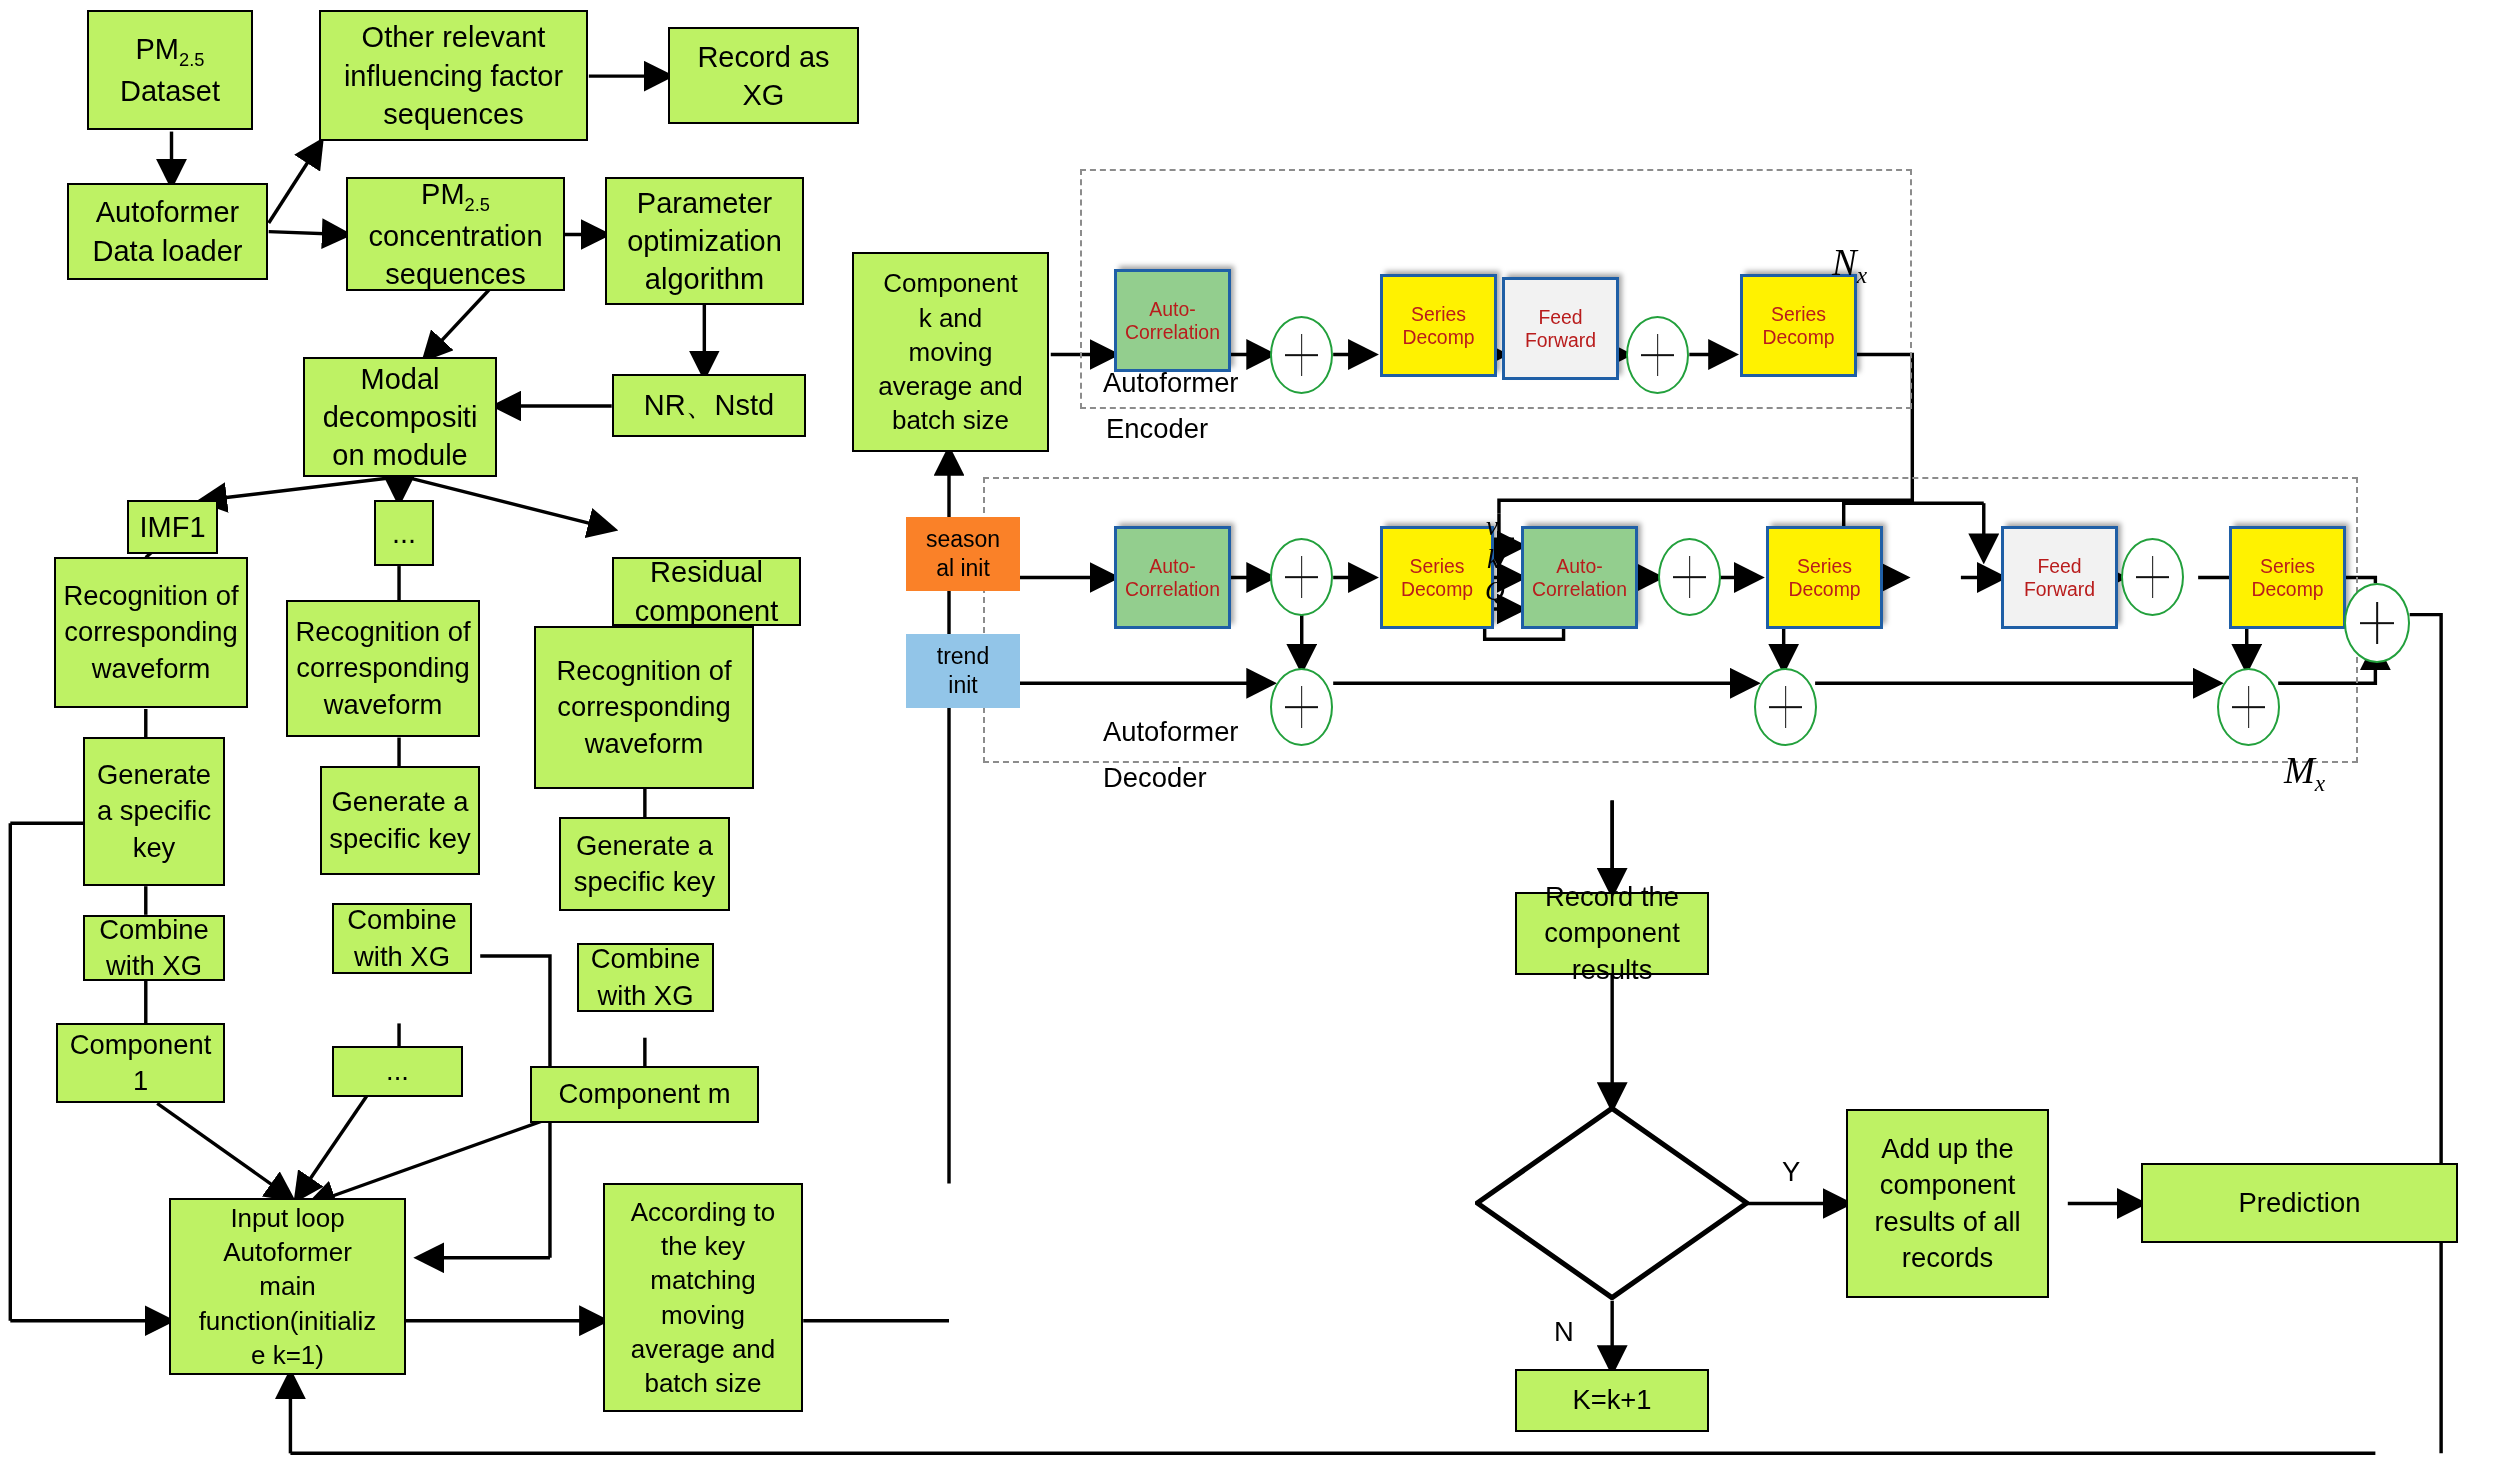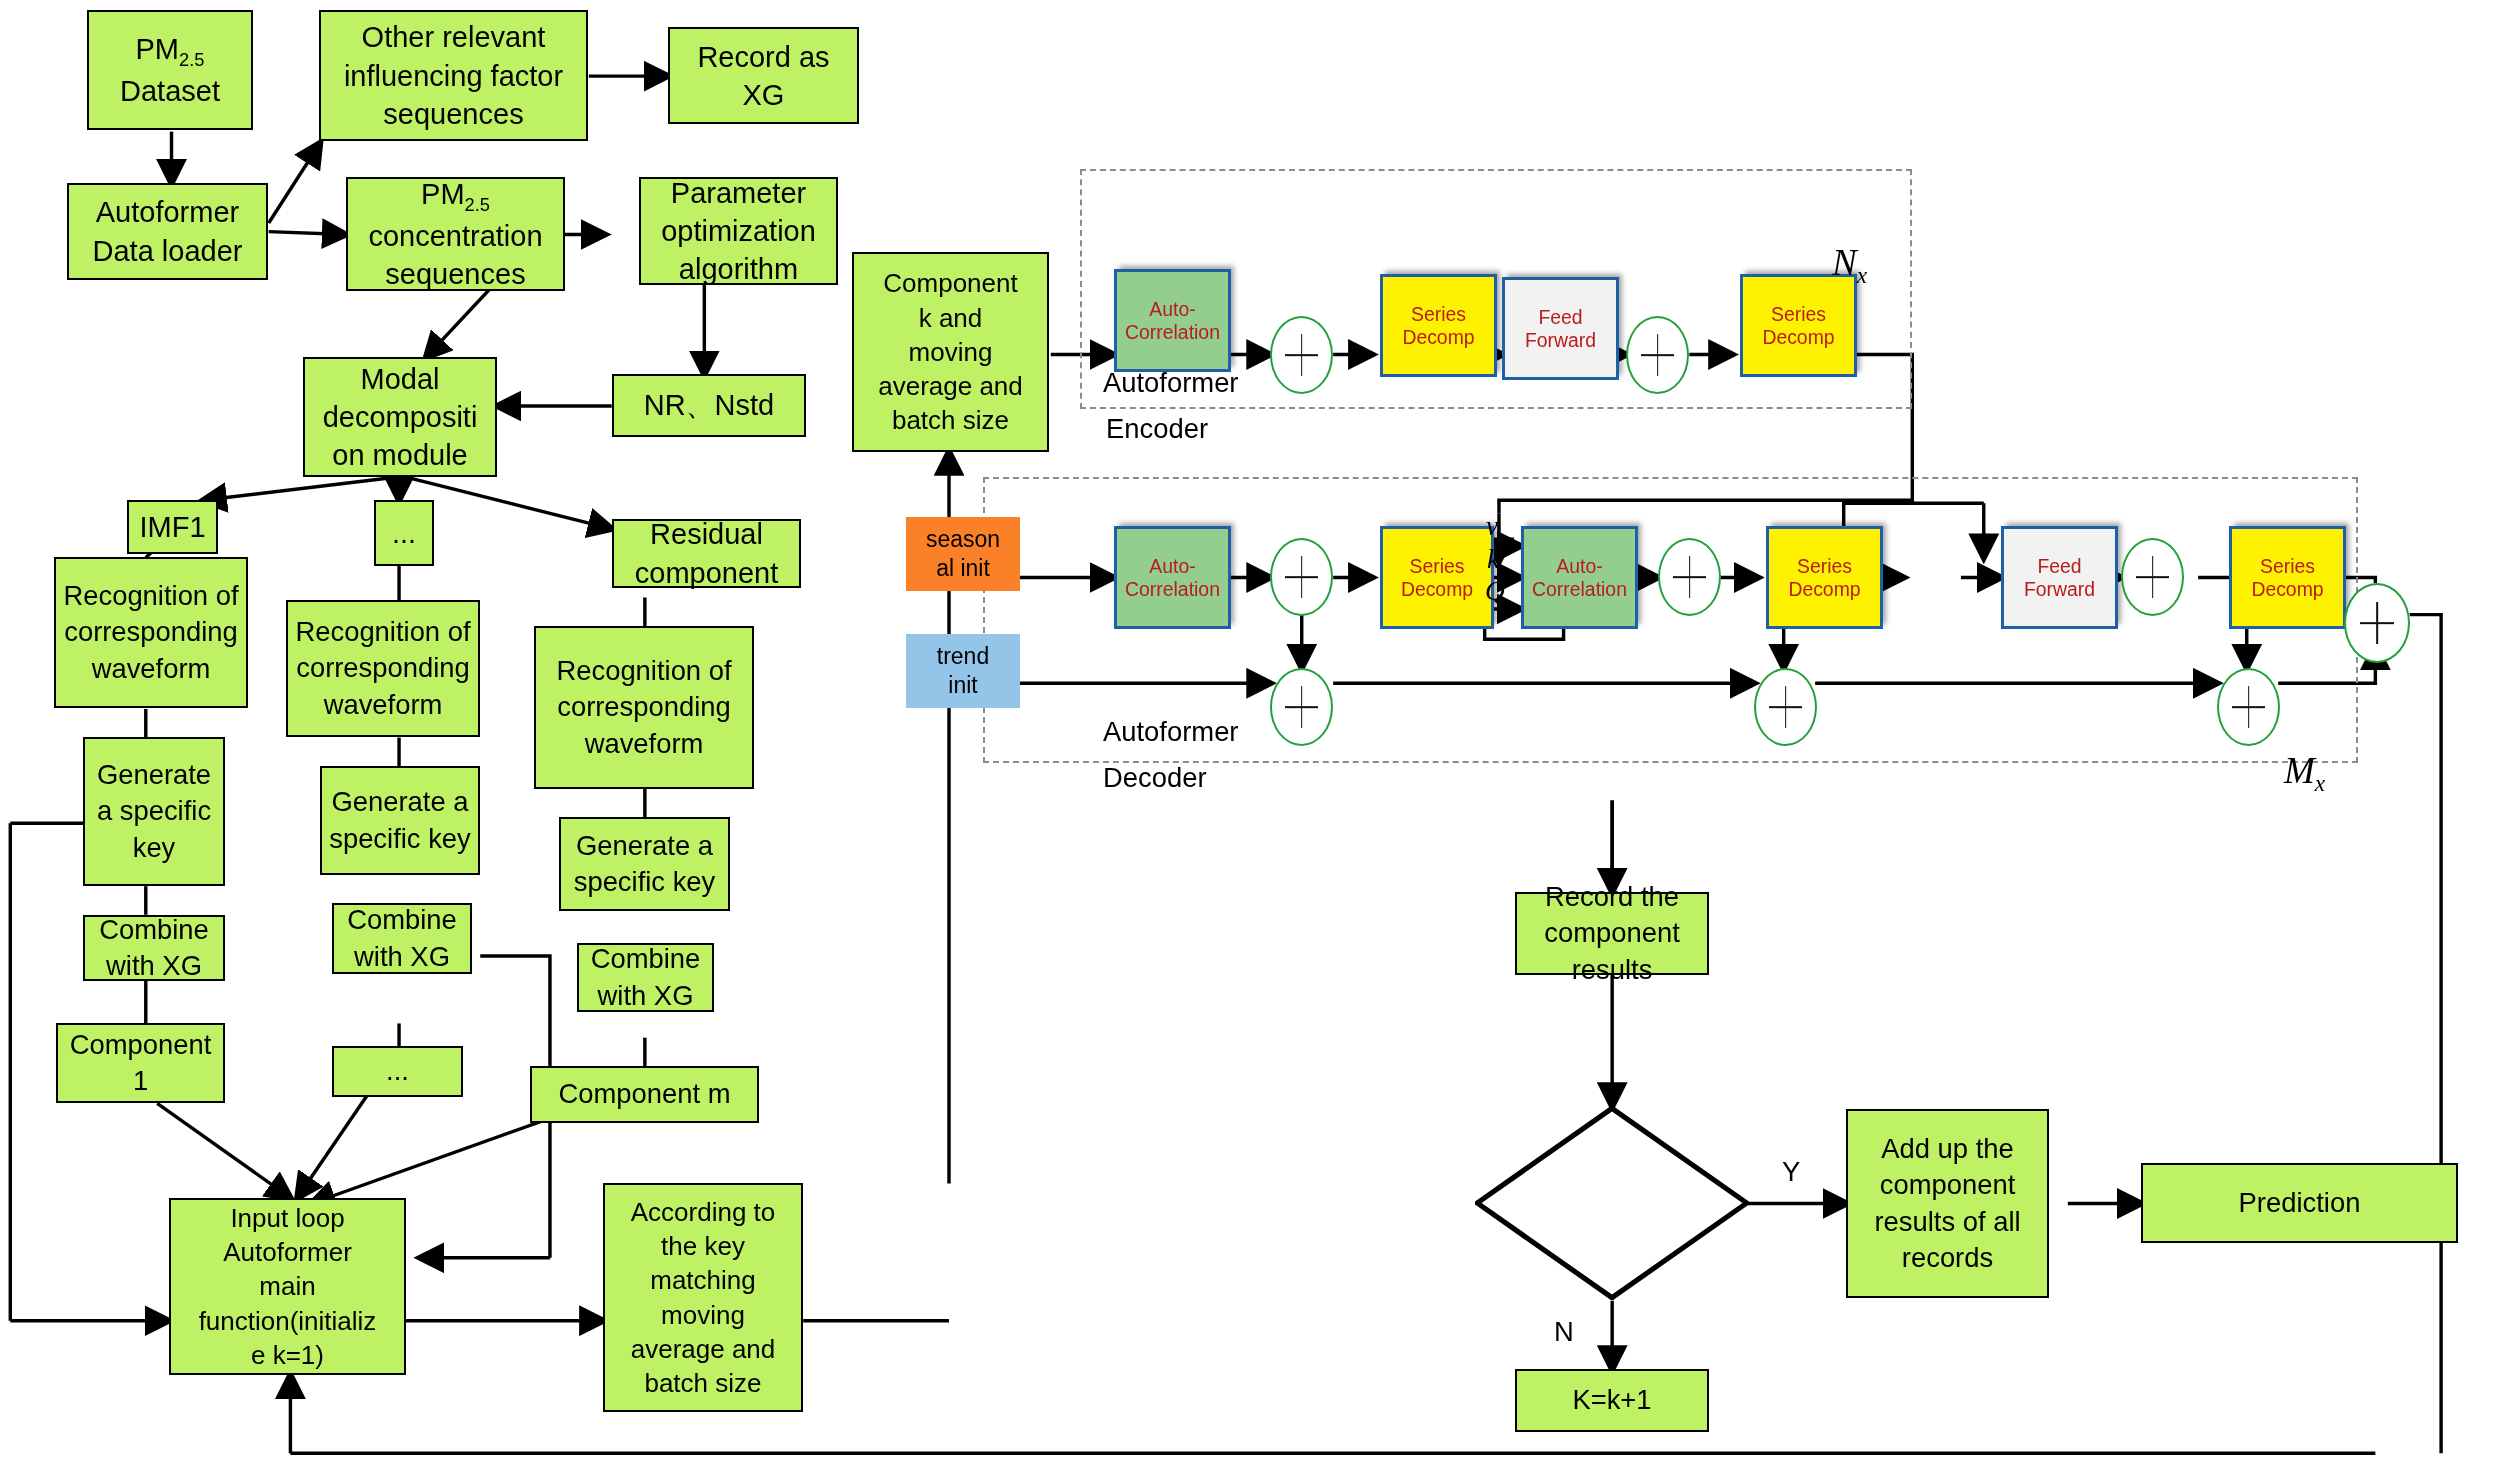--- a/index.html
+++ b/index.html
@@ -249,35 +249,35 @@
 influencing factor
 sequences</div>
 
   <div class="box f50" style="left:668px;top:27.4px;width:191px;height:97px;">Record as
 XG</div>
 
   <div class="box f50" style="left:346px;top:177px;width:219px;height:114px;">
     <span>PM<span class="sub">2.5</span><br>concentration<br>sequences</span>
   </div>
 
-  <div class="box f50" style="left:605px;top:177px;width:199px;height:108px;margin-left:34px;">Parameter
+  <div class="box f50" style="left:605px;top:177px;width:199px;height:128px;">Parameter
 optimization
 algorithm</div>
 
   <div class="box f50" style="left:612px;top:374px;width:194px;height:63px;">NR、Nstd</div>
 
   <div class="box f50" style="left:303px;top:357px;width:194px;height:120px;">Modal
 decompositi
 on module</div>
 
   <div class="box f50" style="left:127px;top:500px;width:91px;height:54px;">IMF1</div>
 
   <div class="box f50" style="left:374px;top:500px;width:60px;height:66px;">...</div>
 
-  <div class="box f50" style="left:612px;top:519px;width:189px;height:69px;">Residual
+  <div class="box f50" style="left:612px;top:557px;width:189px;height:69px;">Residual
 component</div>
 
   <div class="box f48" style="left:54px;top:557px;width:194px;height:151px;">Recognition of
 corresponding
 waveform</div>
   <div class="box f48" style="left:83px;top:737px;width:142px;height:149px;">Generate
 a specific
 key</div>
   <div class="box f48" style="left:83px;top:915px;width:142px;height:66px;">Combine
 with XG</div>

